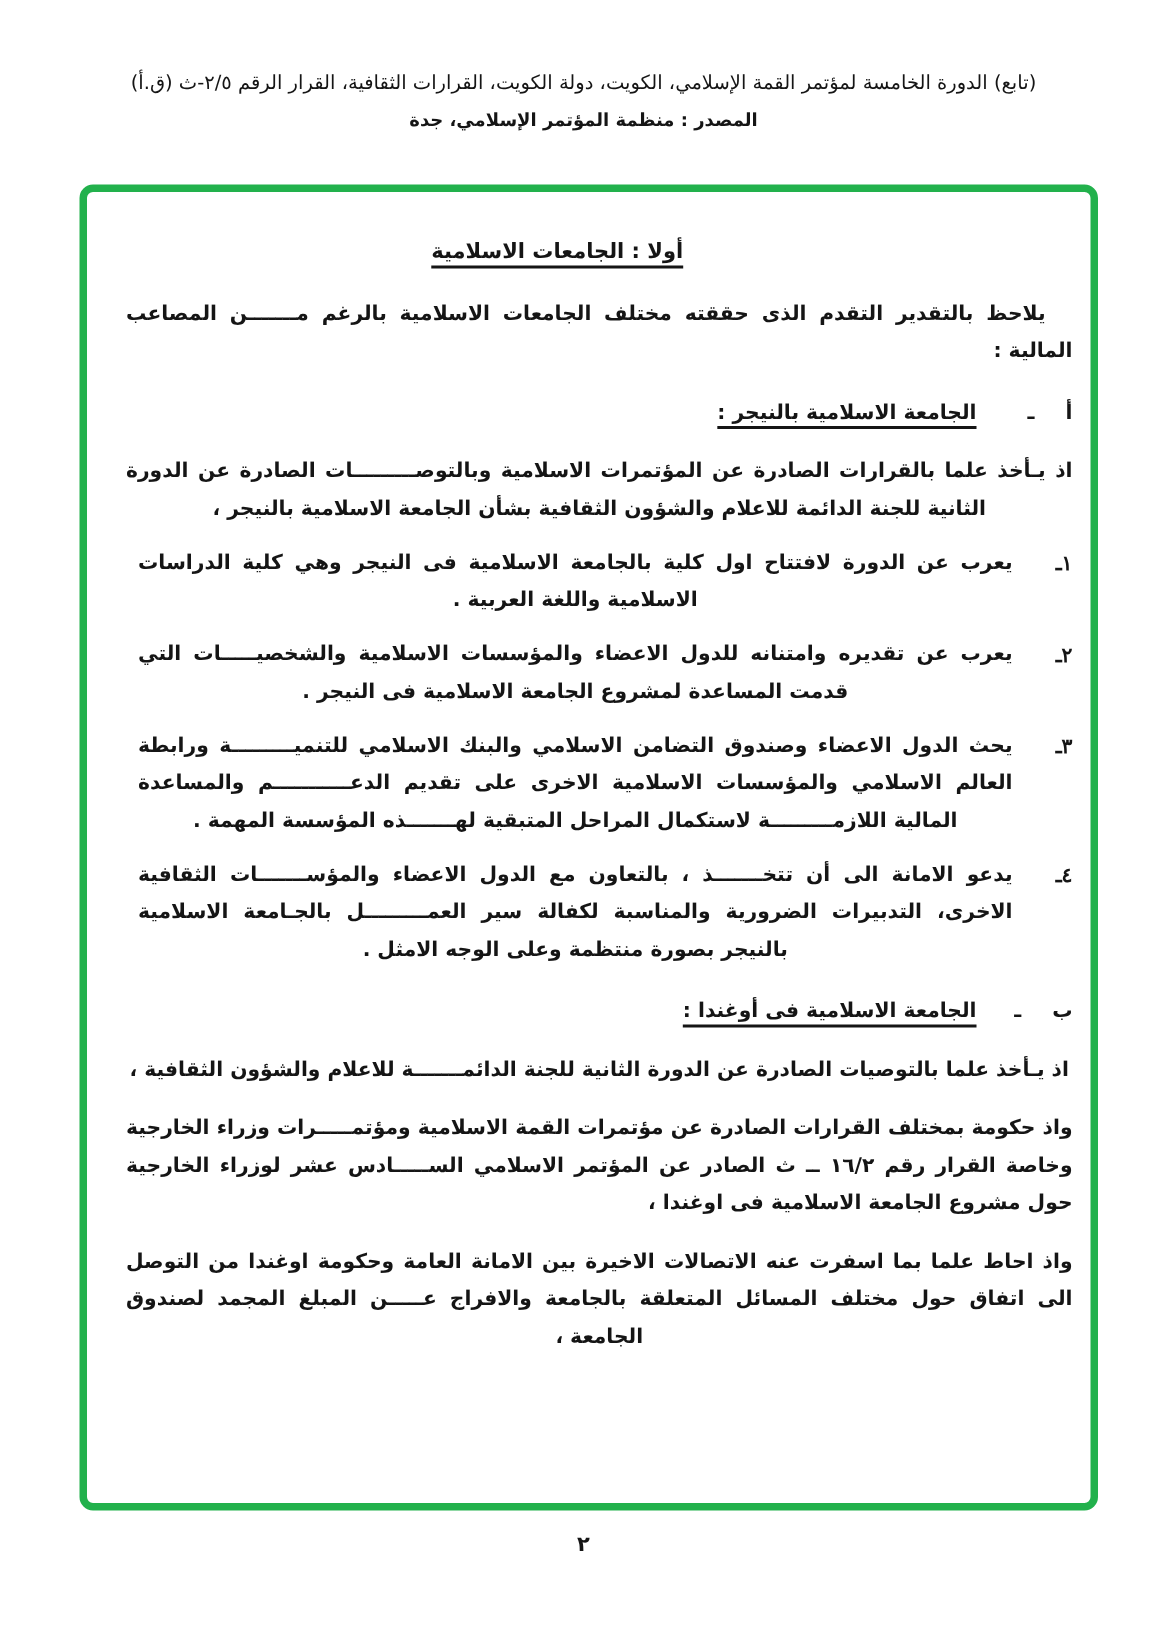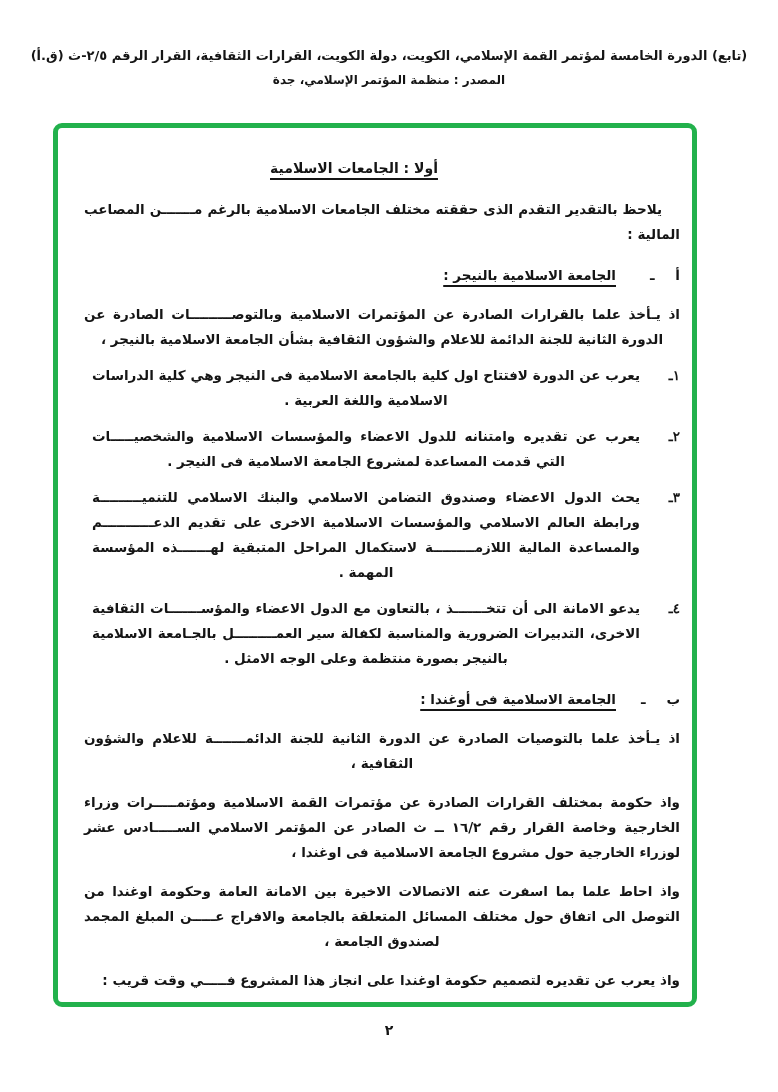--- a/index.html
+++ b/index.html
@@ -10,21 +10,21 @@
     color:#151515;
     position:relative;
     overflow:hidden;
   }
   
   .page-header{
     position:absolute;top:48px;left:0;width:778px;
     direction:rtl;text-align:center;
   }
   .page-header .l1{
-    font-size:13px;font-weight:bold;letter-spacing:0;text-align:center;
+    font-size:13px;font-weight:normal;letter-spacing:0;text-align:center;
   }
   .page-header .l2{
     font-size:12px;font-weight:bold;margin-top:10px;
   }
   
   .frame{
     position:absolute;left:53px;top:123px;
     width:634px;height:874px;
     border:5px solid #22b14c;
     border-radius:9px;
@@ -88,21 +88,21 @@
   }
 </style>
 </head>
 <body style="color: rgb(21, 21, 21);">
 
 <div class="page-header">
   <div class="l1">(تابع) الدورة الخامسة لمؤتمر القمة الإسلامي، الكويت، دولة الكويت، القرارات الثقافية، القرار الرقم ٢/٥-ث (ق.أ)</div>
   <div class="l2">المصدر :   منظمة المؤتمر الإسلامي، جدة</div>
 </div>
 
-<div class="frame" style="border-color: rgb(34, 177, 76);">
+<div class="frame" style="border-color: rgb(34, 177, 76); padding-left: 35px;">
   <div class="frame-content">
 
     <div class="doc-title">
       <span class="t">أولا :   الجامعات الاسلامية</span>
     </div>
 
     <p class="para indent">يلاحظ بالتقدير التقدم الذى حققته مختلف الجامعات الاسلامية بالرغم مـــــــن المصاعب المالية :</p>
 
     <div class="heading-row">
       <span class="marker">أ ـ</span>
@@ -135,18 +135,17 @@
       <span class="marker">ب ـ</span>
       <span class="heading-text">الجامعة الاسلامية فى أوغندا :</span>
     </div>
 
     <p class="para center-last"><span class="lead">اذ يـأخذ</span><span> علما بالتوصيات الصادرة عن الدورة الثانية للجنة الدائمـــــــة للاعلام والشؤون الثقافية ،</span></p>
 
     <p class="para"><span class="lead">واذ حكومة</span><span> بمختلف القرارات الصادرة عن مؤتمرات القمة الاسلامية ومؤتمـــــرات وزراء الخارجية وخاصة القرار رقم ١٦/٢ ــ ث الصادر عن المؤتمر الاسلامي الســـــادس عشر لوزراء الخارجية حول مشروع الجامعة الاسلامية فى اوغندا ،</span></p>
 
     <p class="para center-last"><span class="lead">واذ احاط</span><span> علما بما اسفرت عنه الاتصالات الاخيرة بين الامانة العامة وحكومة اوغندا من التوصل الى اتفاق حول مختلف المسائل المتعلقة بالجامعة والافراج عـــــن المبلغ المجمد لصندوق الجامعة ،</span></p>
 
-    <p class="para"><span class="lead">واذ يعرب</span><span> عن تقديره لتصميم حكومة اوغندا على انجاز هذا المشروع فـــــي وقت قريب :</span></p>
 
   </div>
 </div>
 
 <div class="page-num">٢</div>
 
 </body></html>

